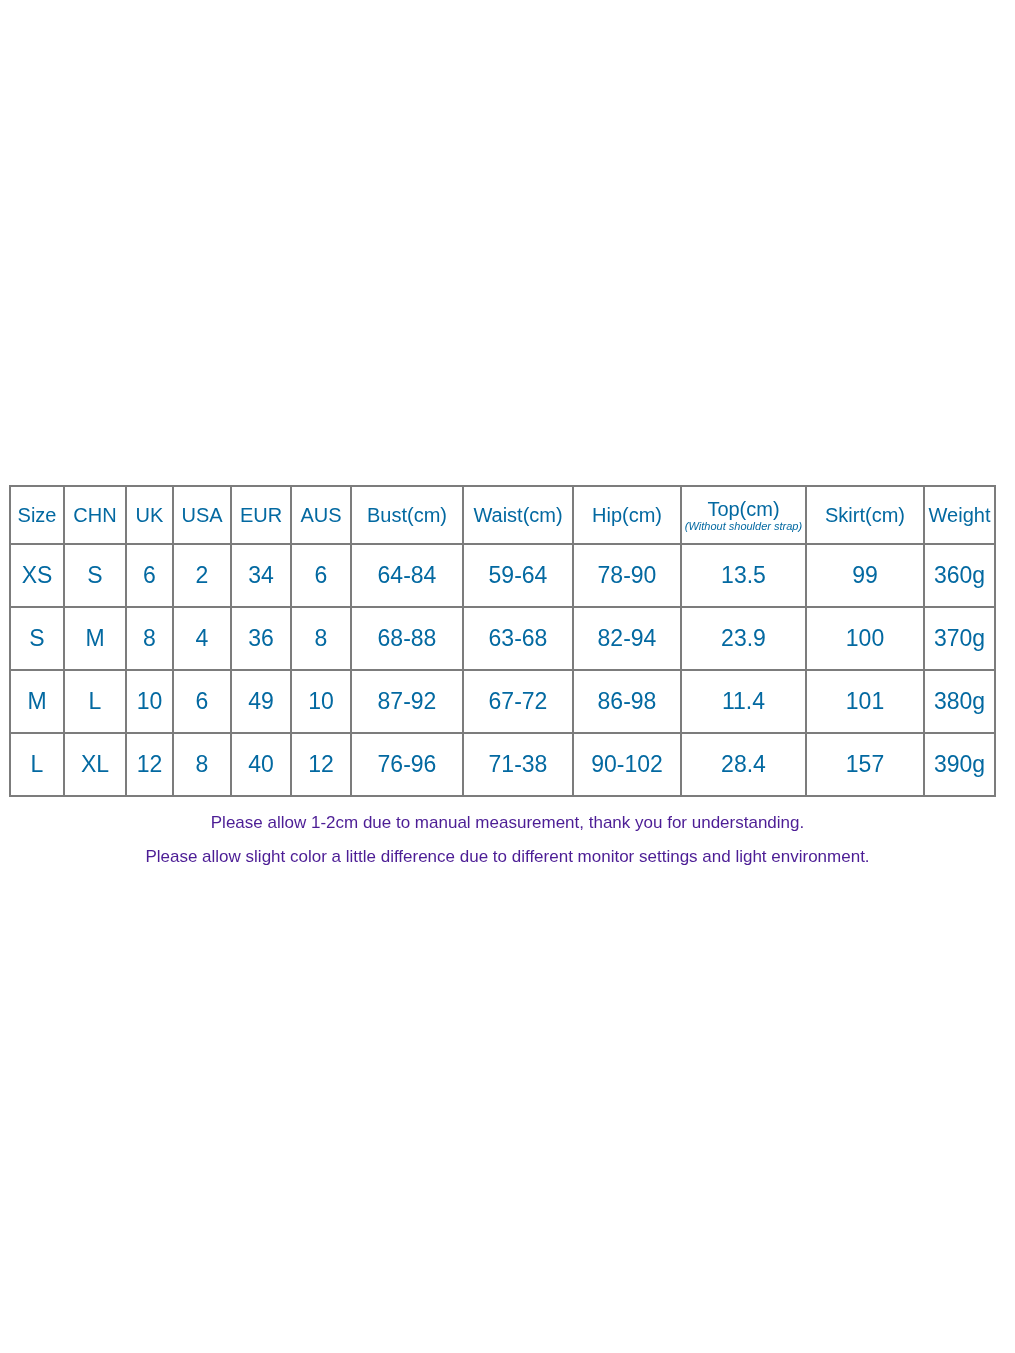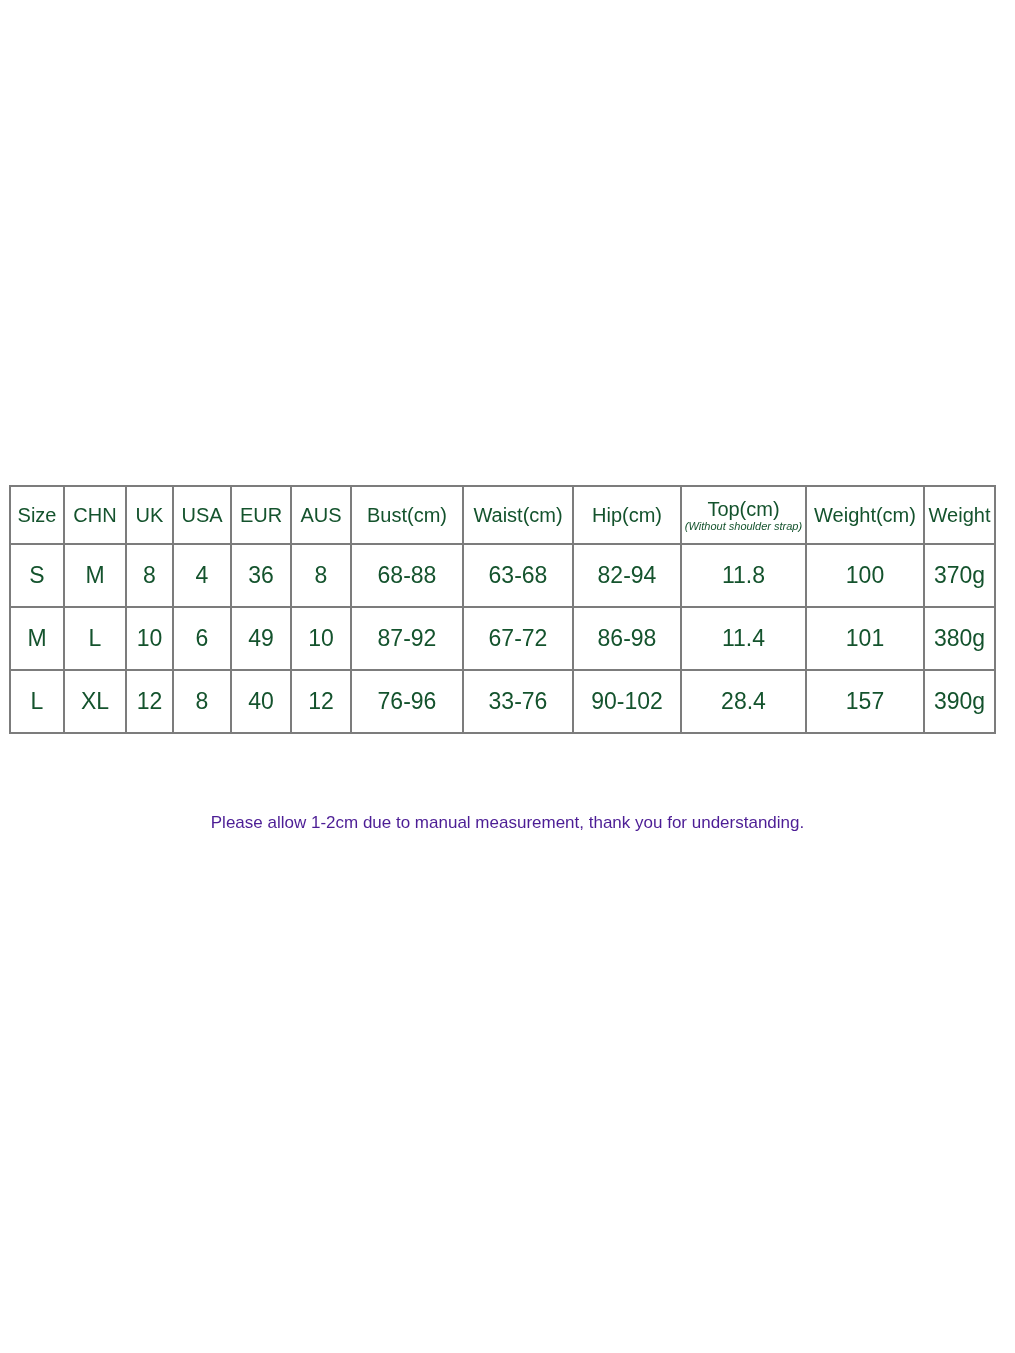--- a/index.html
+++ b/index.html
@@ -14,21 +14,21 @@
     overflow: hidden;
     font-family: "Liberation Sans", "DejaVu Sans", sans-serif;
   }
   .size-chart {
     position: absolute;
     left: 9px;
     top: 485px;
     width: 985px;
     border-collapse: collapse;
     table-layout: fixed;
-    color: #14532d;
+    color: #0369a1;
   }
   .size-chart th,
   .size-chart td {
     border: 2px solid #7c7c7c;
     text-align: center;
     vertical-align: middle;
     padding: 0;
     background: #ffffff;
     overflow: hidden;
   }
@@ -118,39 +118,53 @@
           <div class="col-label">Waist(cm)</div>
         </th>
         <th>
           <div class="col-label">Hip(cm)</div>
         </th>
         <th>
           <div class="col-label">Top(cm)</div>
           <div class="col-sublabel">(Without shoulder strap)</div>
         </th>
         <th>
-          <div class="col-label">Weight(cm)</div>
+          <div class="col-label">Skirt(cm)</div>
         </th>
         <th>
           <div class="col-label">Weight</div>
         </th>
       </tr>
     </thead>
     <tbody>
+      <tr>
+        <td>XS</td>
+        <td>S</td>
+        <td>6</td>
+        <td>2</td>
+        <td>34</td>
+        <td>6</td>
+        <td>64-84</td>
+        <td>59-64</td>
+        <td>78-90</td>
+        <td>13.5</td>
+        <td>99</td>
+        <td>360g</td>
+      </tr>
       <tr>
         <td>S</td>
         <td>M</td>
         <td>8</td>
         <td>4</td>
         <td>36</td>
         <td>8</td>
         <td>68-88</td>
         <td>63-68</td>
         <td>82-94</td>
-        <td>11.8</td>
+        <td>23.9</td>
         <td>100</td>
         <td>370g</td>
       </tr>
       <tr>
         <td>M</td>
         <td>L</td>
         <td>10</td>
         <td>6</td>
         <td>49</td>
         <td>10</td>
@@ -162,24 +176,25 @@
         <td>380g</td>
       </tr>
       <tr>
         <td>L</td>
         <td>XL</td>
         <td>12</td>
         <td>8</td>
         <td>40</td>
         <td>12</td>
         <td>76-96</td>
-        <td>33-76</td>
+        <td>71-38</td>
         <td>90-102</td>
         <td>28.4</td>
         <td>157</td>
         <td>390g</td>
       </tr>
     </tbody>
   </table>
 
 <div class="notes">
   <p>Please allow 1-2cm due to manual measurement, thank you for understanding.</p>
+  <p>Please allow slight color a little difference due to different monitor settings and light environment.</p>
 </div>
 
 </body></html>

